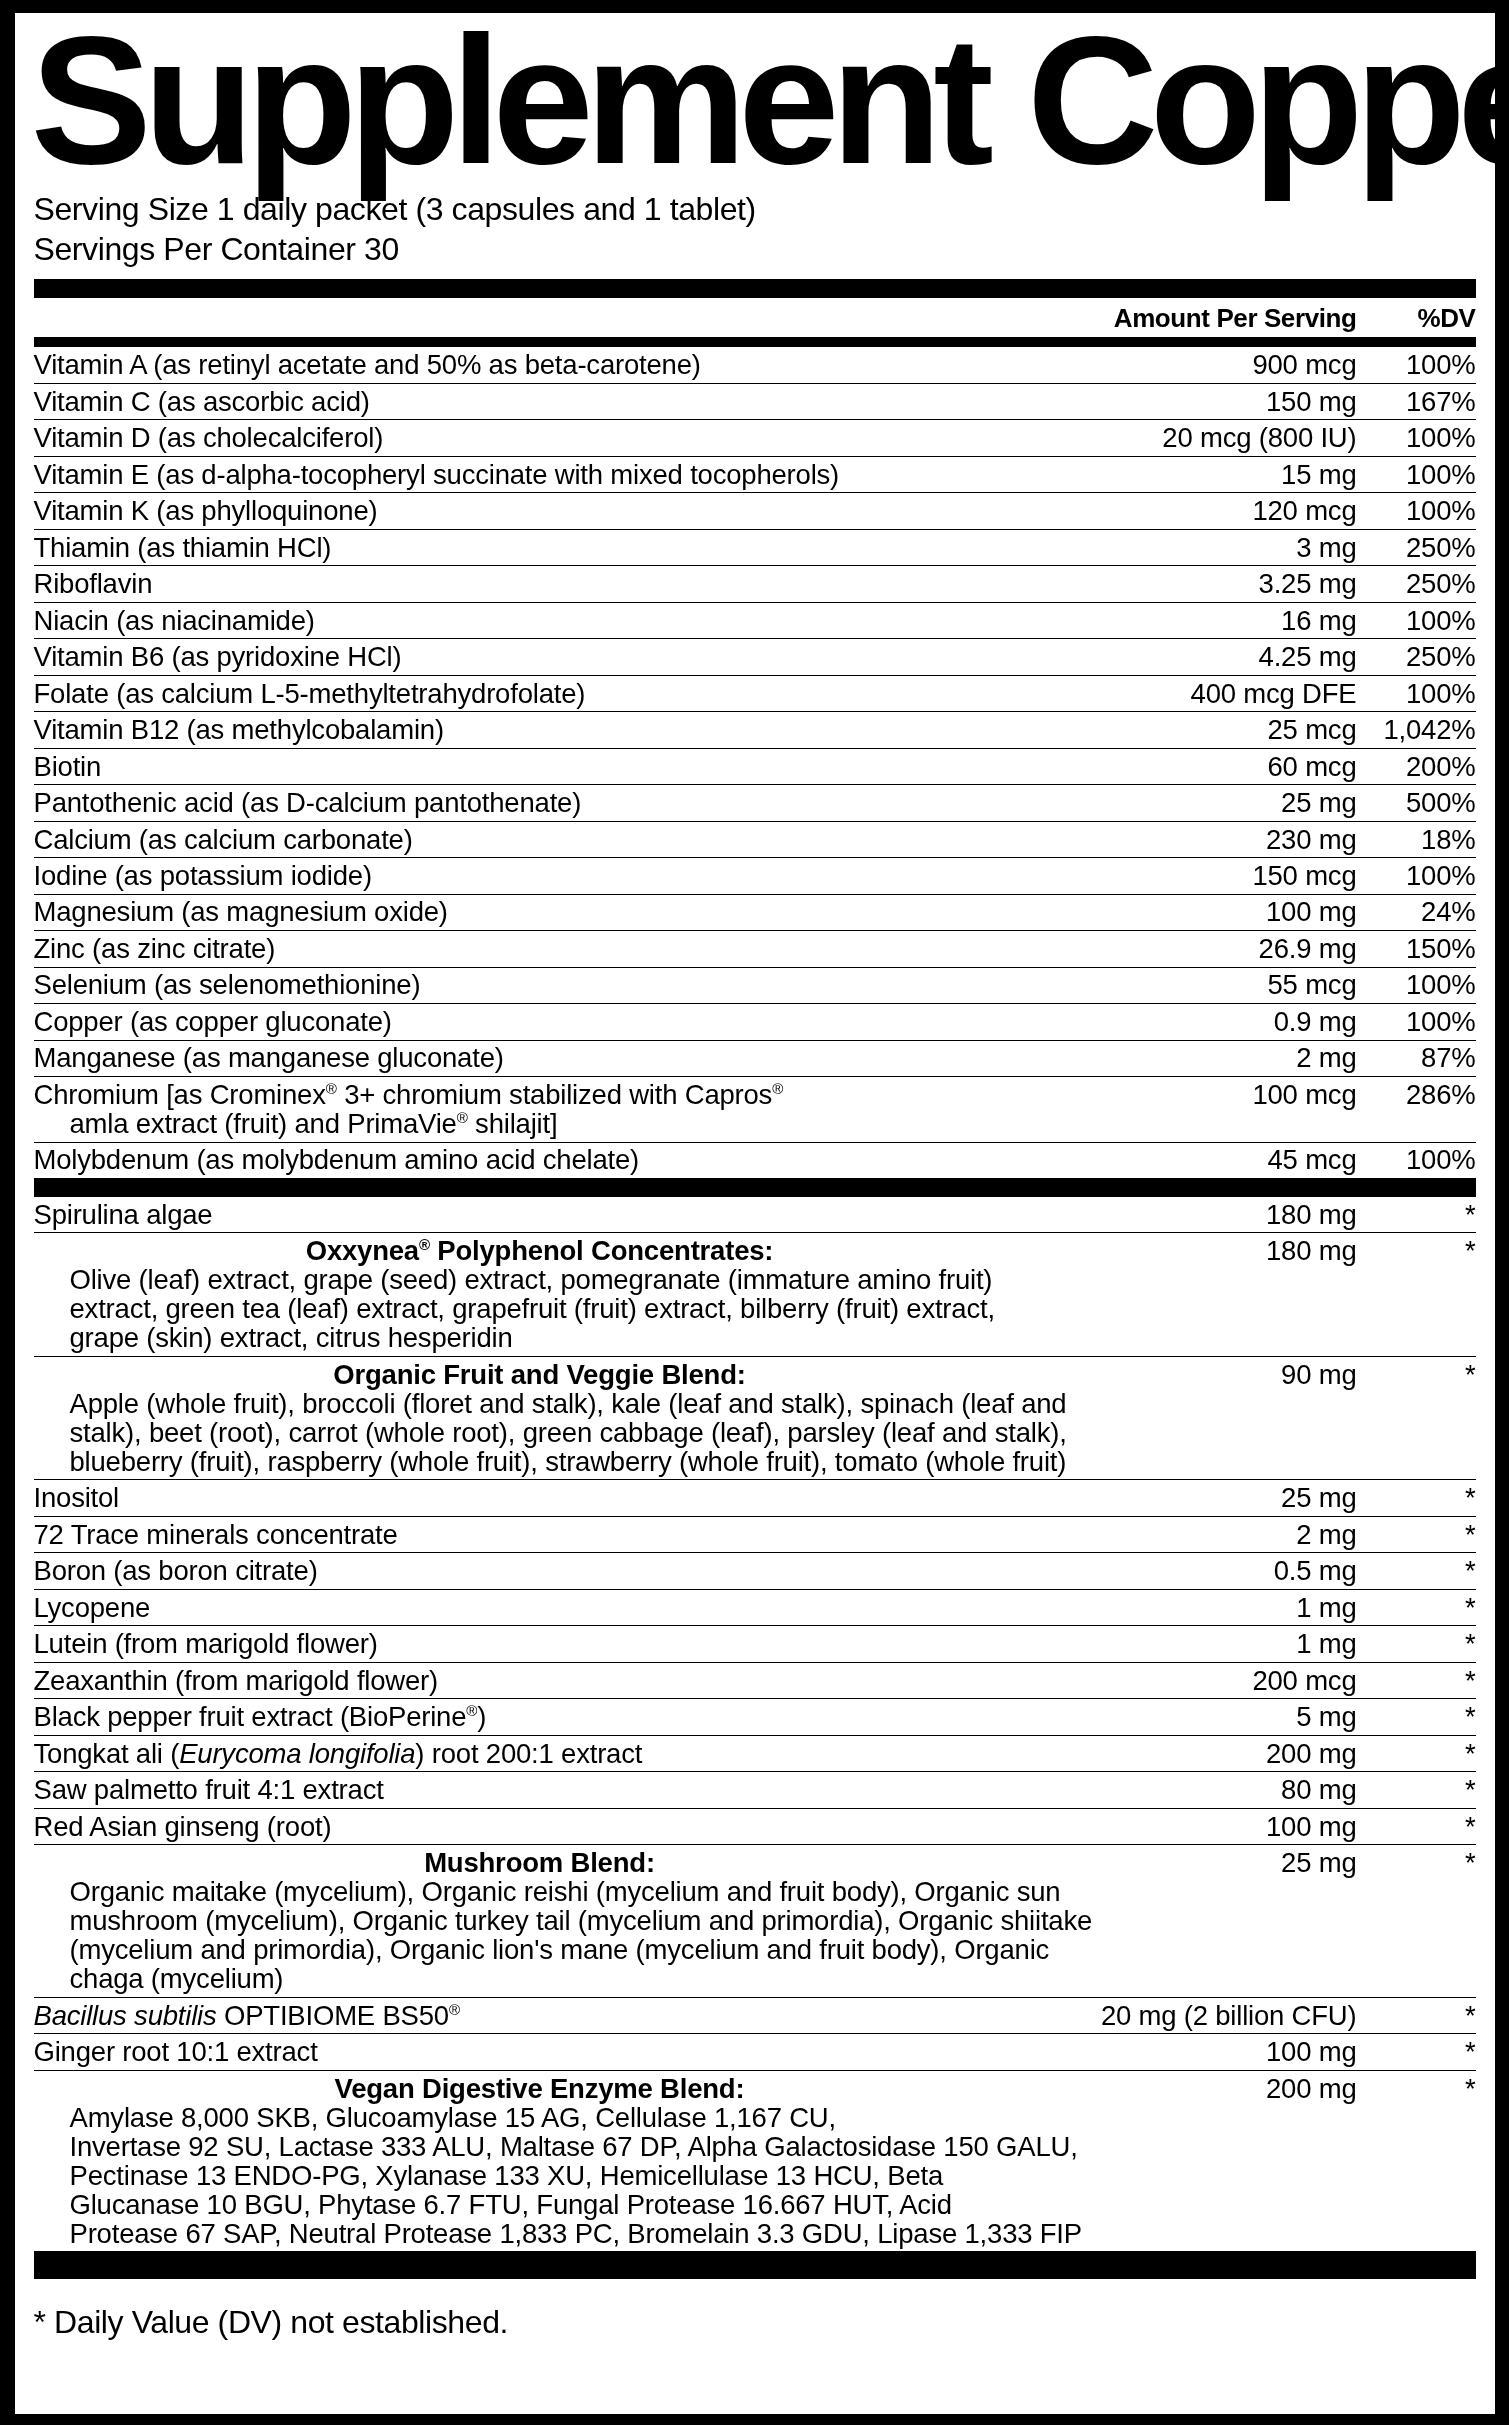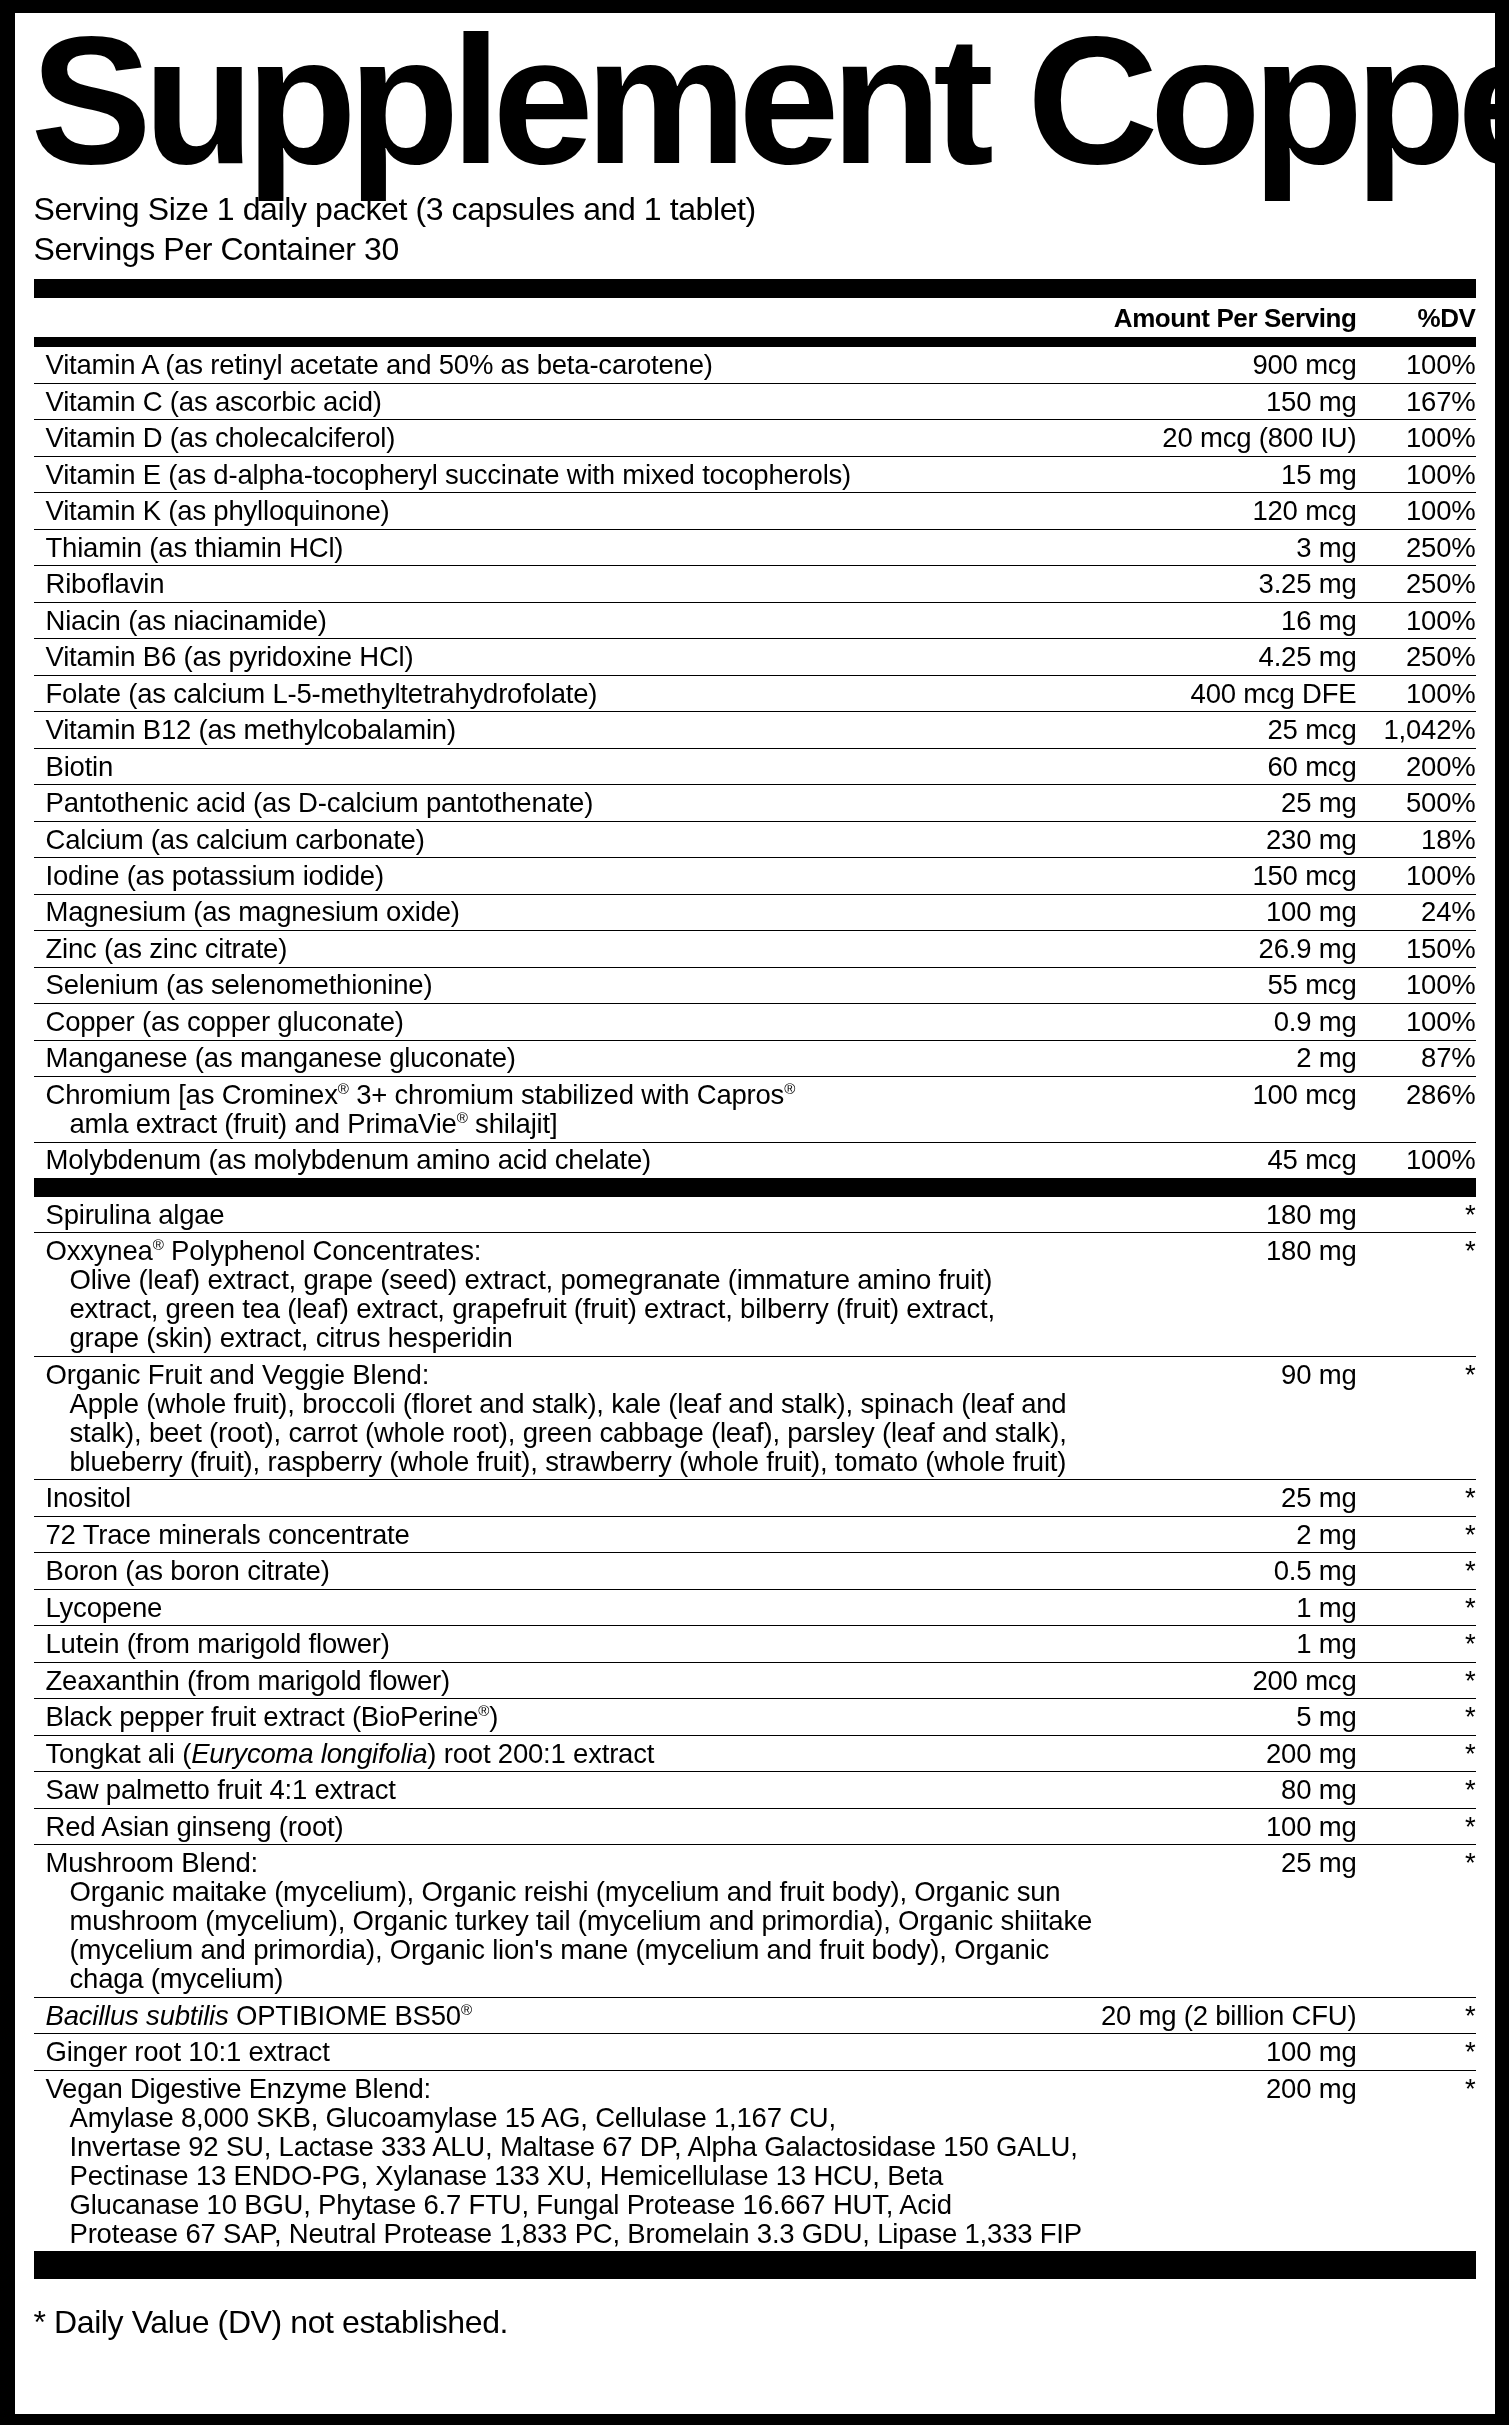--- a/index.html
+++ b/index.html
@@ -46,34 +46,34 @@
   .bar-final   { height: 27.5px; }
   .headrow {
     display: flex;
     align-items: flex-end;
     font-weight: bold;
     font-size: 26px;
     line-height: 30px;
     padding: 5px 0 4.3px 0;
     letter-spacing: -0.4px;
   }
-  .cell-name { flex: 1 1 auto; min-width: 0; margin-left: 12px; }
+  .cell-name { flex: 1 1 auto; min-width: 0; }
   .cell-amount { flex: 0 0 311px; text-align: right; white-space: nowrap; }
   .cell-dv { flex: 0 0 119px; text-align: right; white-space: nowrap; }
   .trow {
     border-bottom: 1.4px solid #000;
     padding: 2.9px 0 3.6px 0;
     font-size: 27.5px;
     line-height: 29px;
     letter-spacing: -0.2px;
   }
   .trow:last-child { border-bottom: none; }
   .trow .firstline { display: flex; align-items: baseline; }
   .trow .name-text { white-space: nowrap; }
-  .trow.bold .name-text { font-weight: normal; }
+  .trow.bold .name-text { font-weight: bold; text-align: center; }
   .subline {
     padding-left: 36px;
     white-space: nowrap;
   }
   sup {
     font-size: 55%;
     line-height: 0;
     vertical-align: super;
   }
   .footnote {

